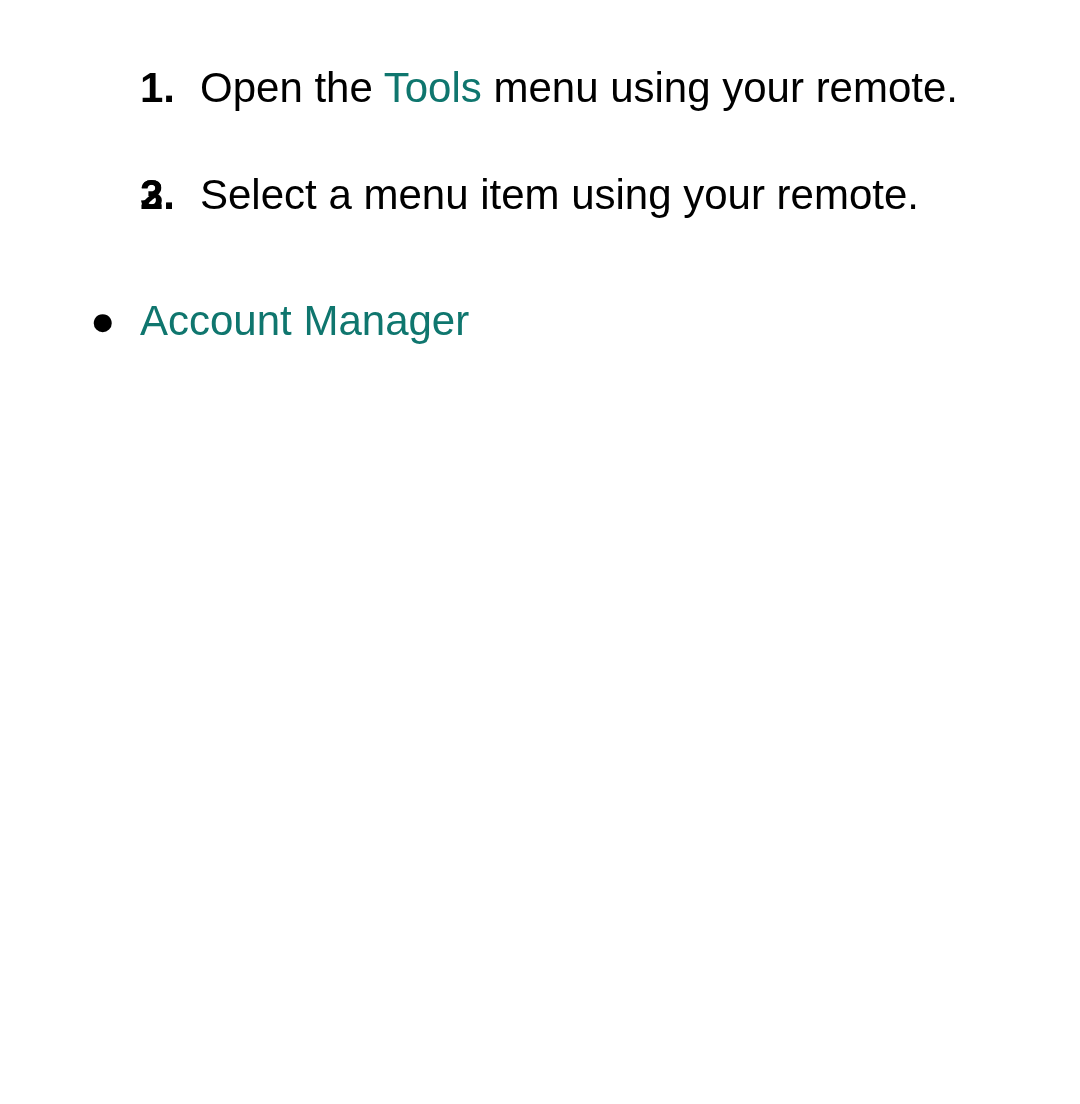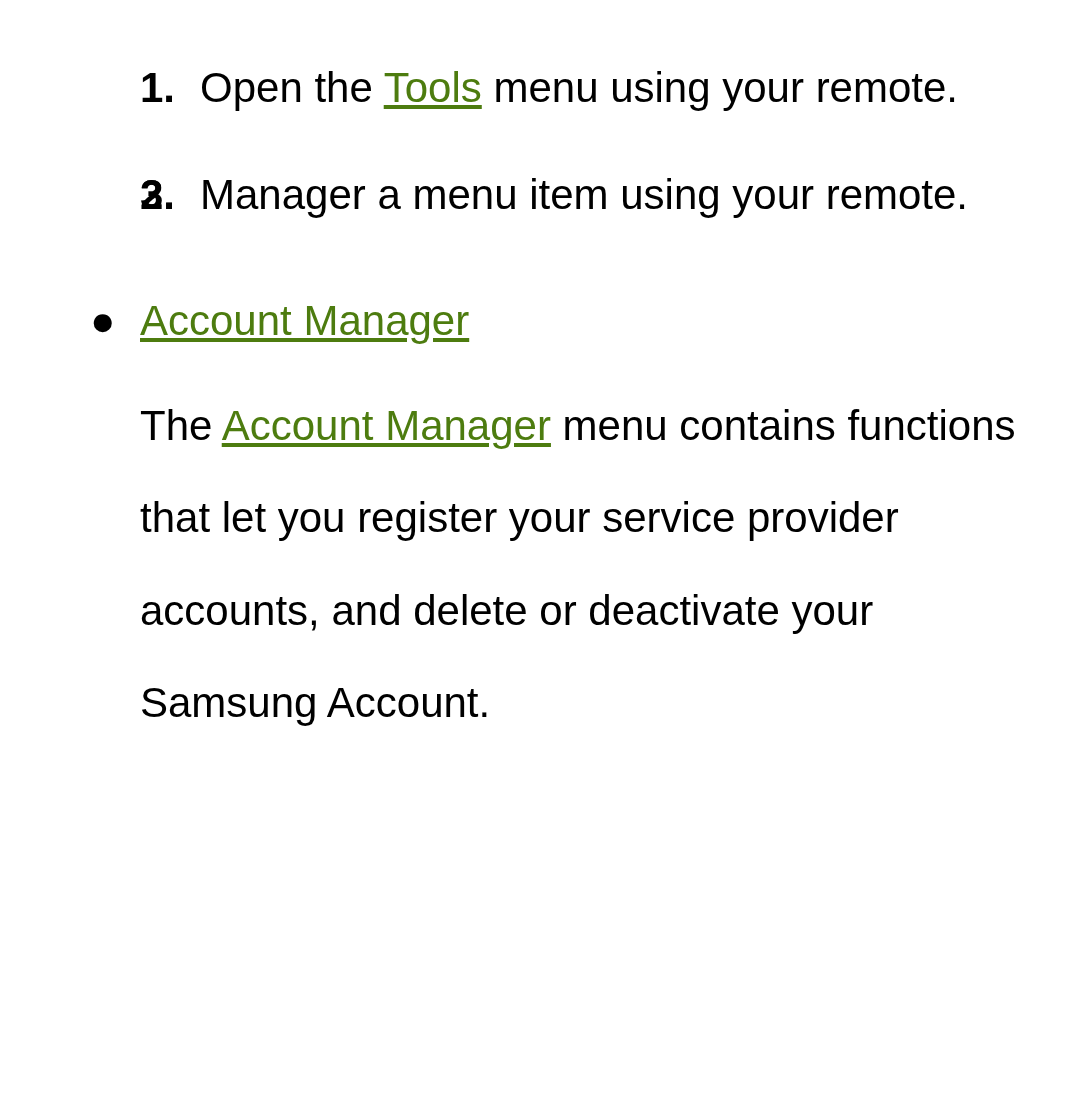--- a/index.html
+++ b/index.html
@@ -40,44 +40,42 @@
       position: relative;
       padding-left: 60px;
     }
     .bullet-marker {
       position: absolute;
       left: 10px;
       top: 0;
       font-size: 42px;
     }
     .highlight {
-      color: #4d7c0f;
-      text-decoration: underline;
+      color: #0f766e;
     }
     .section-description {
       margin-top: 10px;
       line-height: 2.2;
     }
   </style>
 </head>
 <body>
 
 <ol class="ordered-list">
   <li class="ordered-item">
     <span class="step-number">1.</span>
     <span><span>Open the </span><span class="highlight">Tools</span><span> menu using your remote.</span></span>
   </li>
   <li class="ordered-item">
     <span class="step-number">2.</span>
   </li>
   <li class="ordered-item">
     <span class="step-number">3.</span>
-    <span>Manager a menu item using your remote.</span>
+    <span>Select a menu item using your remote.</span>
   </li>
 </ol>
 
 <ul class="bullet-list">
   <li class="bullet-item">
     <span class="bullet-marker">●</span>
     <span class="highlight">Account Manager</span>
-    <div class="section-description"><span>The </span><span class="highlight">Account Manager</span><span> menu contains functions that let you register your service provider accounts, and delete or deactivate your Samsung Account.</span></div>
   </li>
 </ul>
 
 </body></html>

